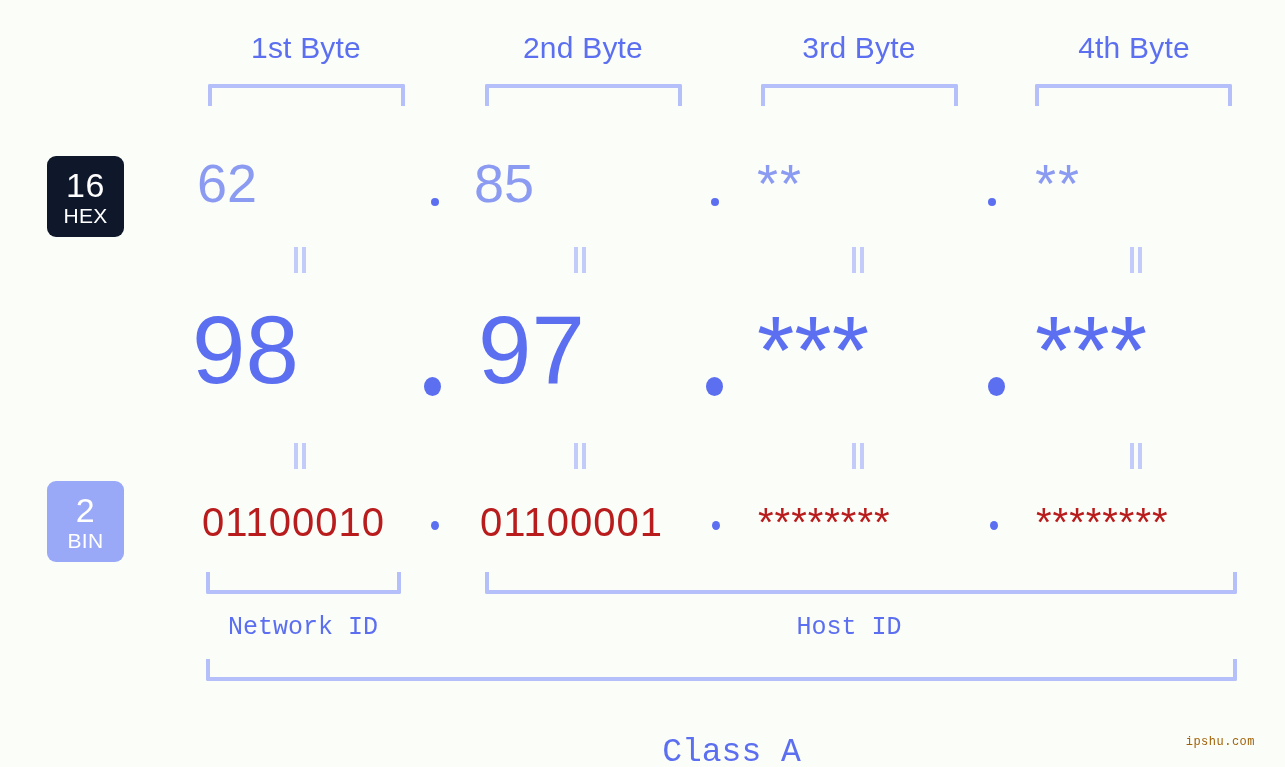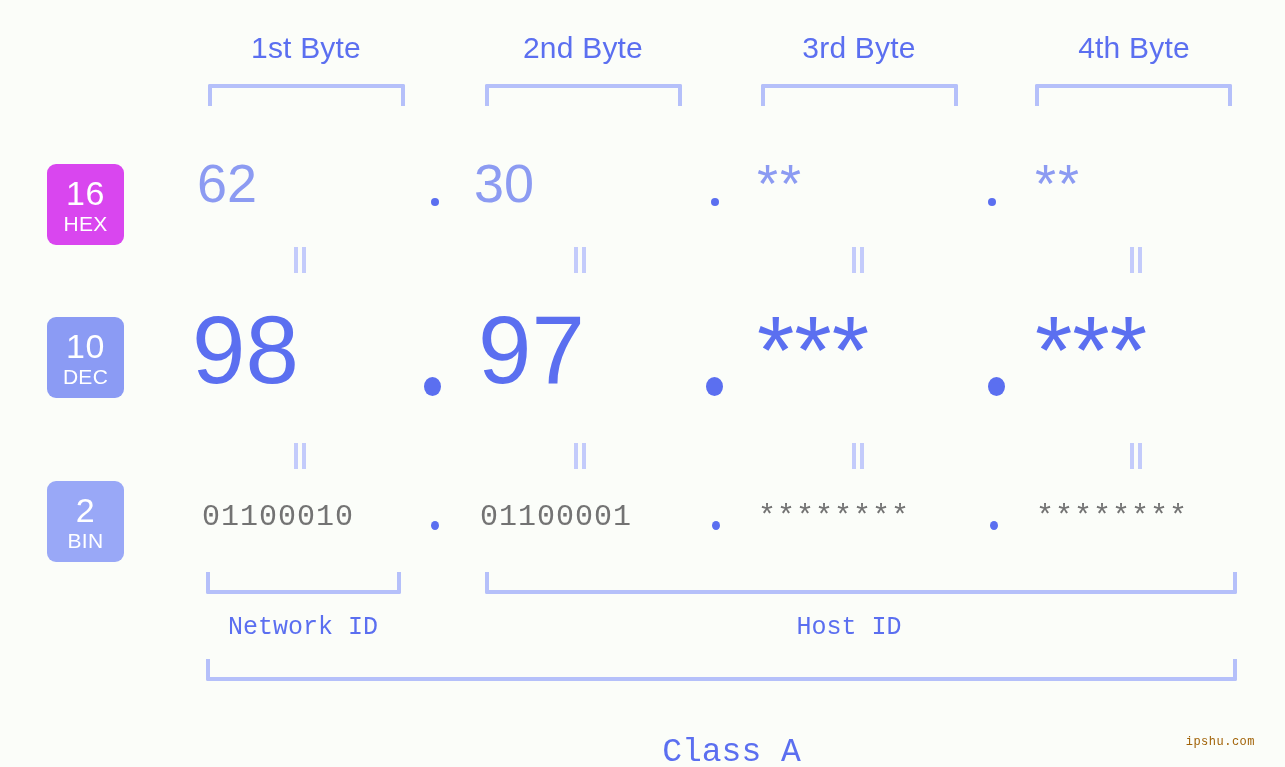--- a/index.html
+++ b/index.html
@@ -90,23 +90,23 @@
     top: 152px;
   }
   .row-dec .cell {
     font-size: 96px;
     color: #5b6ff0;
     font-family: "Liberation Sans", sans-serif;
     top: 302px;
     line-height: 1;
   }
   .row-bin .cell {
-    font-size: 30px;
-    color: #737373;
-    font-family: Liberation Mono, monospace;
+    font-size: 40px;
+    color: #b91c1c;
+    font-family: Liberation Sans, sans-serif;
     top: 500px;
     letter-spacing: 1px;
   }
 
   .cell.masked-hex { color: #8c9bf2; letter-spacing: 2px; }
   .cell.masked-dec { color: #5b6ff0; }
 
   
   .dot {
     position: absolute;
@@ -164,36 +164,32 @@
   <div class="byte-label" style="left:206px">1st Byte</div>
   <div class="byte-label" style="left:483px">2nd Byte</div>
   <div class="byte-label" style="left:759px">3rd Byte</div>
   <div class="byte-label" style="left:1034px">4th Byte</div>
 
   <div class="bracket down" style="left:208px;  top:84px; width:197px"></div>
   <div class="bracket down" style="left:485px;  top:84px; width:197px"></div>
   <div class="bracket down" style="left:761px;  top:84px; width:197px"></div>
   <div class="bracket down" style="left:1035px; top:84px; width:197px"></div>
 
-  <div class="badge" style="top:164px; background:#d946ef">
+  <div class="badge" style="top:156px; background:#0f172a">
     <span class="num">16</span>
     <span class="abbr">HEX</span>
-  </div>
-  <div class="badge" style="top:317px; background:#8b9bf4">
-    <span class="num">10</span>
-    <span class="abbr">DEC</span>
   </div>
   <div class="badge" style="top:481px; background:#99a8f7">
     <span class="num">2</span>
     <span class="abbr">BIN</span>
   </div>
 
   <div class="row-hex">
     <div class="cell" style="left:197px">62</div>
-    <div class="cell" style="left:474px">30</div>
+    <div class="cell" style="left:474px">85</div>
     <div class="cell masked-hex" style="left:757px">**</div>
     <div class="cell masked-hex" style="left:1035px">**</div>
     <div class="dot small" style="left:431px; top:198px"></div>
     <div class="dot small" style="left:711px; top:198px"></div>
     <div class="dot small" style="left:988px; top:198px"></div>
   </div>
 
   <div class="eq" style="left:292px;  top:247px">
       <i></i>
       <i></i>

